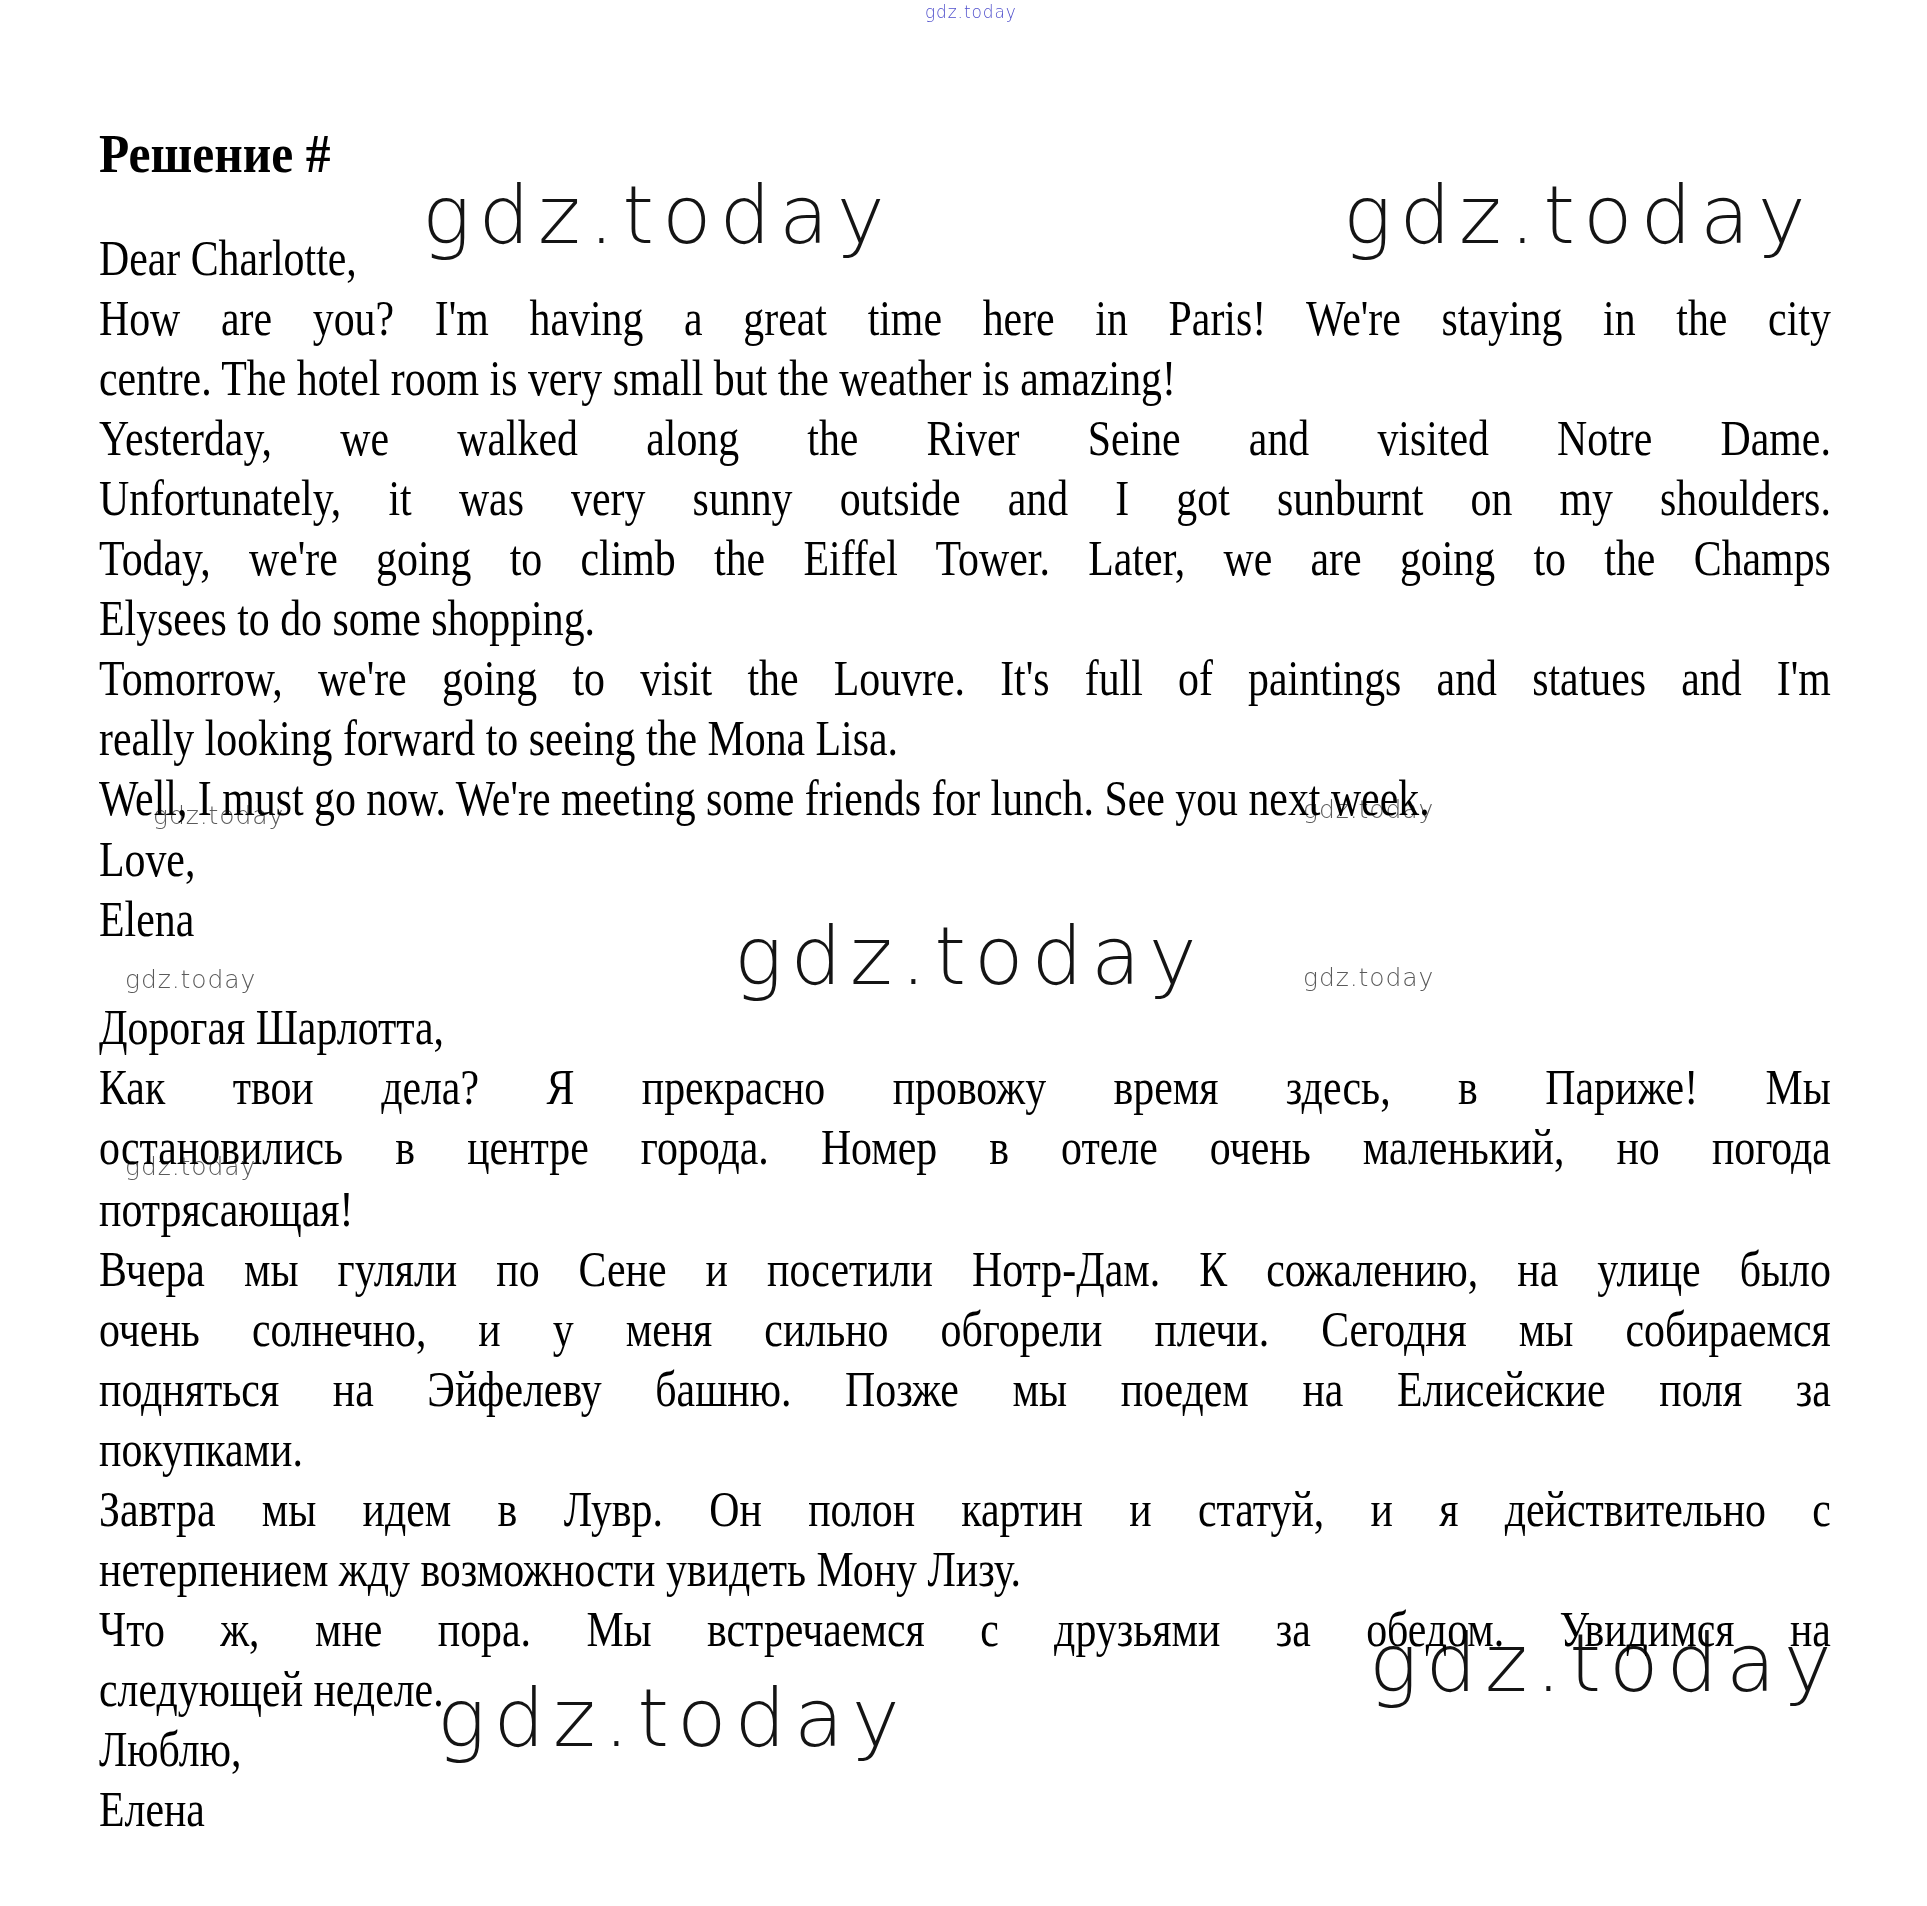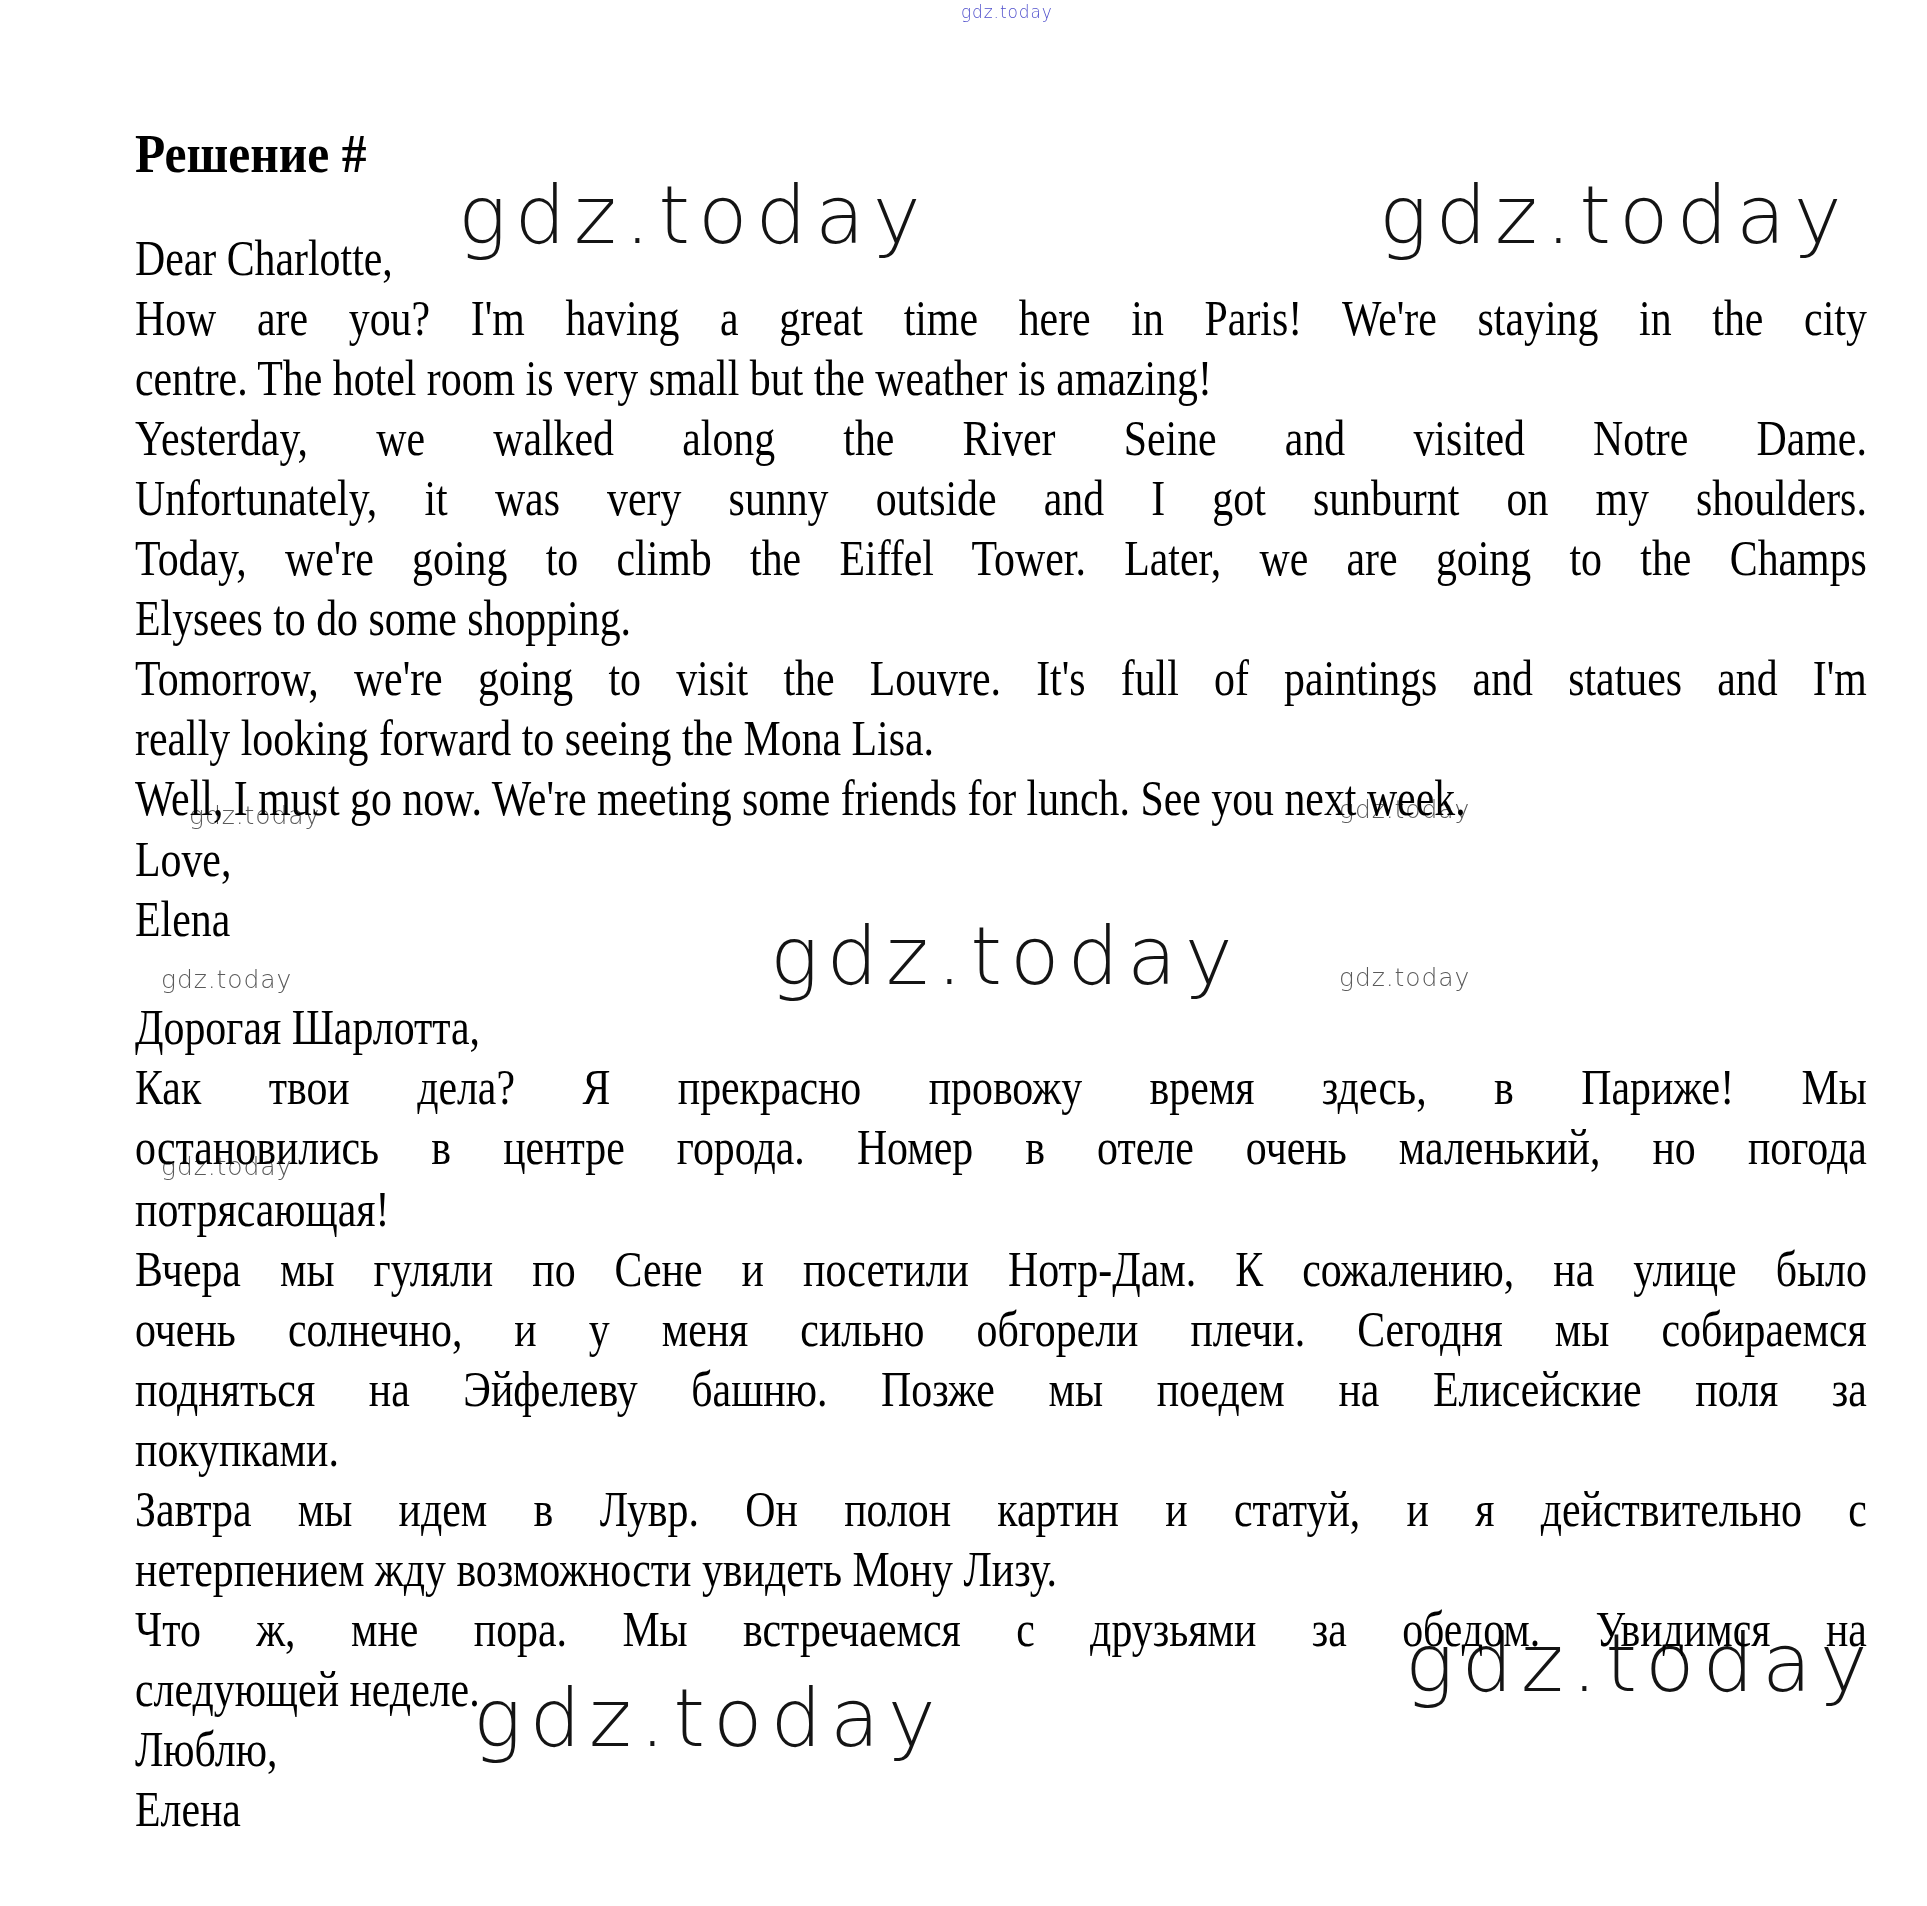--- a/index.html
+++ b/index.html
@@ -4,21 +4,20 @@
 <style>
   html,body{margin:0;padding:0;background:#ffffff;}
   #page{
     position:relative;
     width:1868px;
     height:1906px;
     background:#ffffff;
     overflow:hidden;
     font-family:"Liberation Serif", serif;
     color:#000;
-    margin-left:36px;
   }
   
   .tline{
     position:absolute;
     left:99px;
     width:2112px;
     font-size:51px;
     line-height:60px;
     white-space:nowrap;
     transform:scaleX(0.82);

